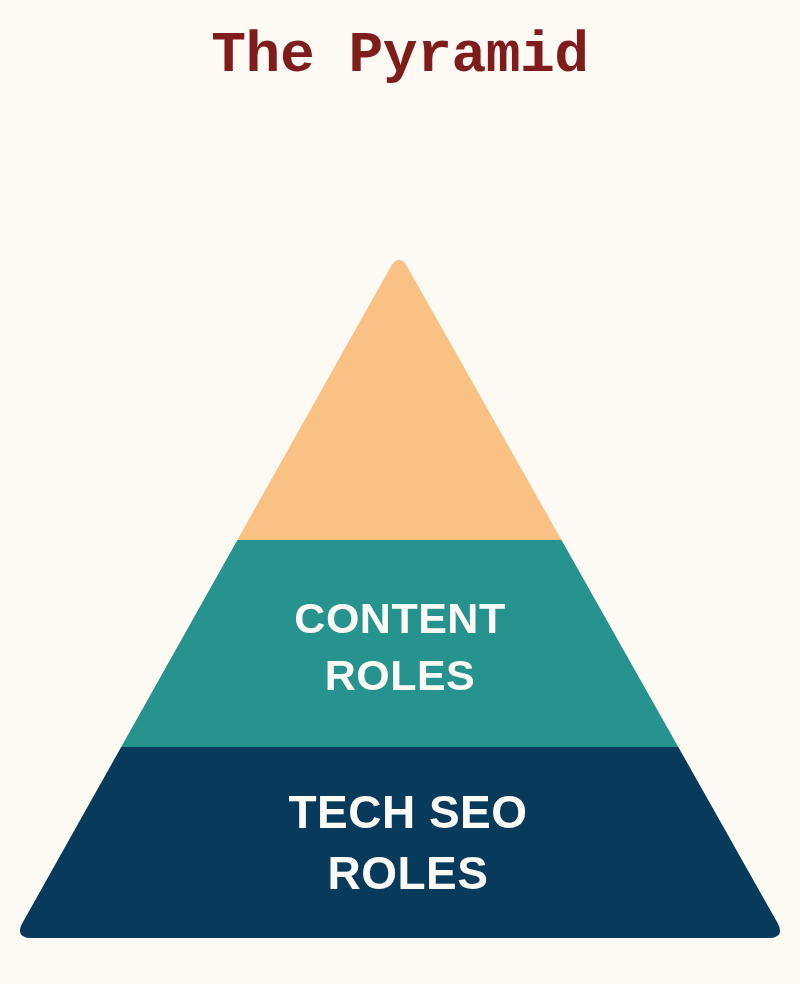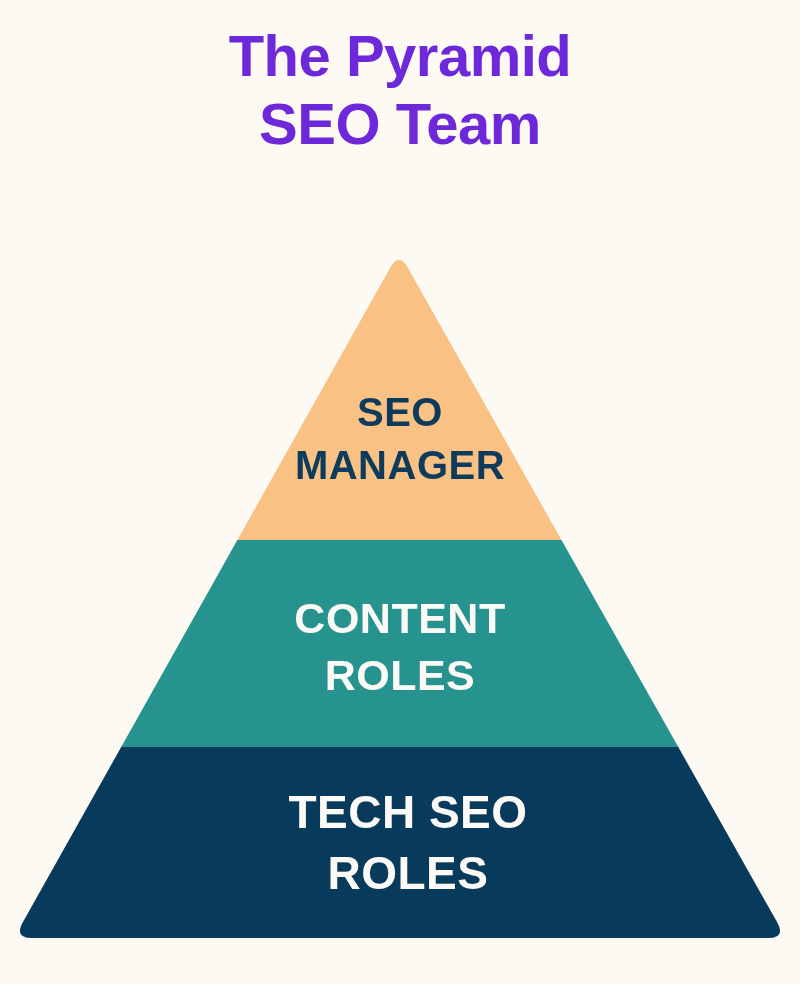--- a/index.html
+++ b/index.html
@@ -28,22 +28,23 @@
     top: 22px;
     width: 800px;
     text-align: center;
   }
   .title-line {
     display: block;
     font-size: 58px;
     font-weight: bold;
     letter-spacing: -0.5px;
     line-height: 1.17;
-    color: #6d28d9;
+    color: #7f1d1d;
     white-space: nowrap;
+    font-family: Liberation Mono, monospace;
   }
 
   
   .pyramid-wrap {
     position: absolute;
     left: 0;
     top: 0;
     width: 800px;
     height: 984px;
   }
@@ -88,41 +89,36 @@
     padding-left: 8px;
   }
 </style>
 </head>
 <body style="background: rgb(253, 249, 243);">
 
 <div id="page" style="background: rgb(253, 249, 243);">
 
   <div class="title-block" style="color: rgb(14, 58, 92);">
     <span class="title-line">The Pyramid</span>
-    <span class="title-line">SEO Team</span>
   </div>
 
   <div class="pyramid-wrap">
     <svg class="pyramid-svg" viewBox="0 0 800 984" xmlns="http://www.w3.org/2000/svg">
       <defs>
         <clipPath id="pyramid-clip">
           <path id="pyramid-outline" d="M 390.19 267.70 Q 399 252 407.81 267.70 L 777.19 922.30 Q 786 938 768.00 938.00 L 32.00 938.00 Q 14 938 22.81 922.30 Z"></path>
         </clipPath>
       </defs>
       <g clip-path="url(#pyramid-clip)">
         <rect id="tier-rect-top" x="0" y="252" width="800" height="288" fill="#F9C183"></rect>
         <rect id="tier-rect-middle" x="0" y="540" width="800" height="207" fill="#26938E"></rect>
         <rect id="tier-rect-bottom" x="0" y="747" width="800" height="191" fill="#083A5B"></rect>
       </g>
     </svg>
 
-    <div class="tier-label top" style="color: rgb(14, 58, 92);">
-      <span>SEO</span>
-      <span>MANAGER</span>
-    </div>
 
     <div class="tier-label middle" style="color: rgb(252, 250, 246);">
       <span>CONTENT</span>
       <span>ROLES</span>
     </div>
 
     <div class="tier-label bottom" style="color: rgb(252, 250, 246);">
       <span>TECH SEO</span>
       <span>ROLES</span>
     </div>

